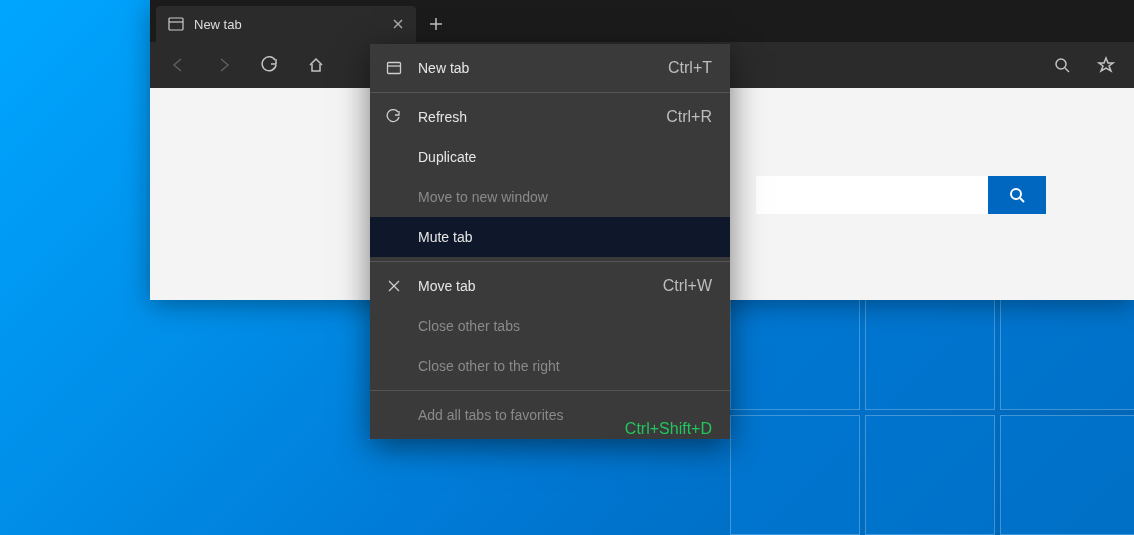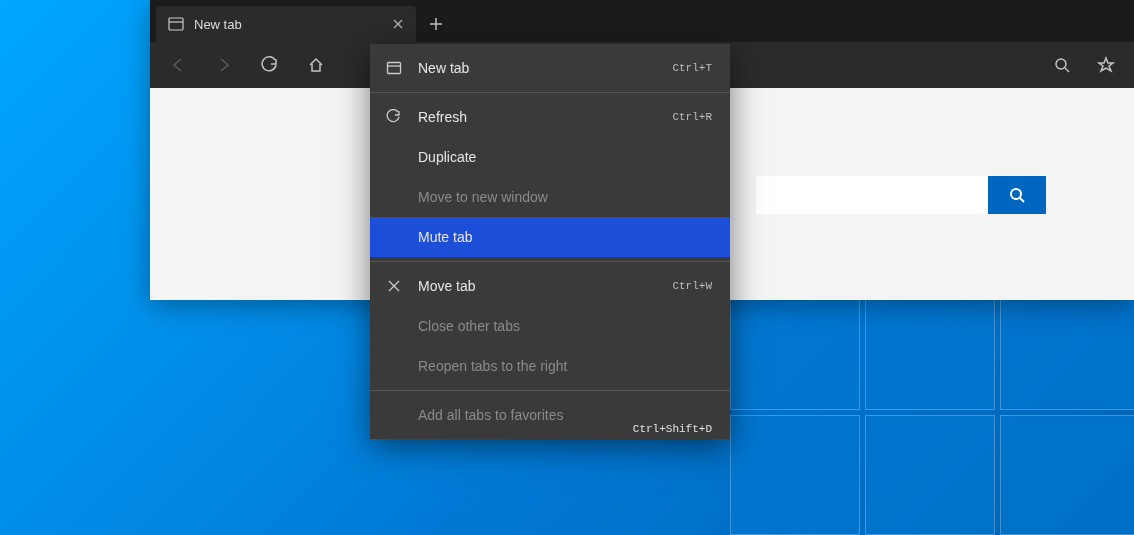--- a/index.html
+++ b/index.html
@@ -67,24 +67,24 @@
     background: #3a3a3a; color: #e6e6e6; font-size: 14px;
     box-shadow: 0 8px 30px rgba(0,0,0,0.5);
     padding: 4px 0;
   }
   .ctx-item {
     display: flex; align-items: center; height: 40px;
     padding: 0 18px 0 14px; gap: 14px;
   }
   .ctx-item .ico { width: 20px; display:flex; align-items:center; justify-content:center; opacity:.9;}
   .ctx-item .lbl { flex: 1; }
-  .ctx-item .sc  { color: #bdbdbd; font-size: 11px; font-family: Liberation Mono, monospace; }
-  .ctx-item.hover { background: #1d4ed8; }
+  .ctx-item .sc  { color: #bdbdbd; font-size: 16px; }
+  .ctx-item.hover { background: #0f172a; }
   .ctx-item.disabled { color: #8a8a8a; }
-  .ctx-item.disabled .sc { color: #e5e5e5; margin-top: 28px; }
+  .ctx-item.disabled .sc { color: #22c55e; margin-top: 28px; }
   .ctx-sep { height:1px; background:#555; margin: 4px 0; }
 
   svg { display:block; }
 </style>
 </head>
 <body>
 
 <div class="desktop">
   <div class="tile-grid">
     <div class="tile" style="left:0;top:0;width:130px;height:120px"></div>
@@ -221,21 +221,21 @@
       <span class="lbl">Move tab</span>
       <span class="sc">Ctrl+W</span>
     </div>
     <div class="ctx-item disabled">
       <span class="ico"></span>
       <span class="lbl">Close other tabs</span>
       <span class="sc"></span>
     </div>
     <div class="ctx-item disabled">
       <span class="ico"></span>
-      <span class="lbl">Reopen tabs to the right</span>
+      <span class="lbl">Close other to the right</span>
       <span class="sc"></span>
     </div>
     <div class="ctx-sep"></div>
     <div class="ctx-item disabled">
       <span class="ico"></span>
       <span class="lbl">Add all tabs to favorites</span>
       <span class="sc">Ctrl+Shift+D</span>
     </div>
   </div>
 

